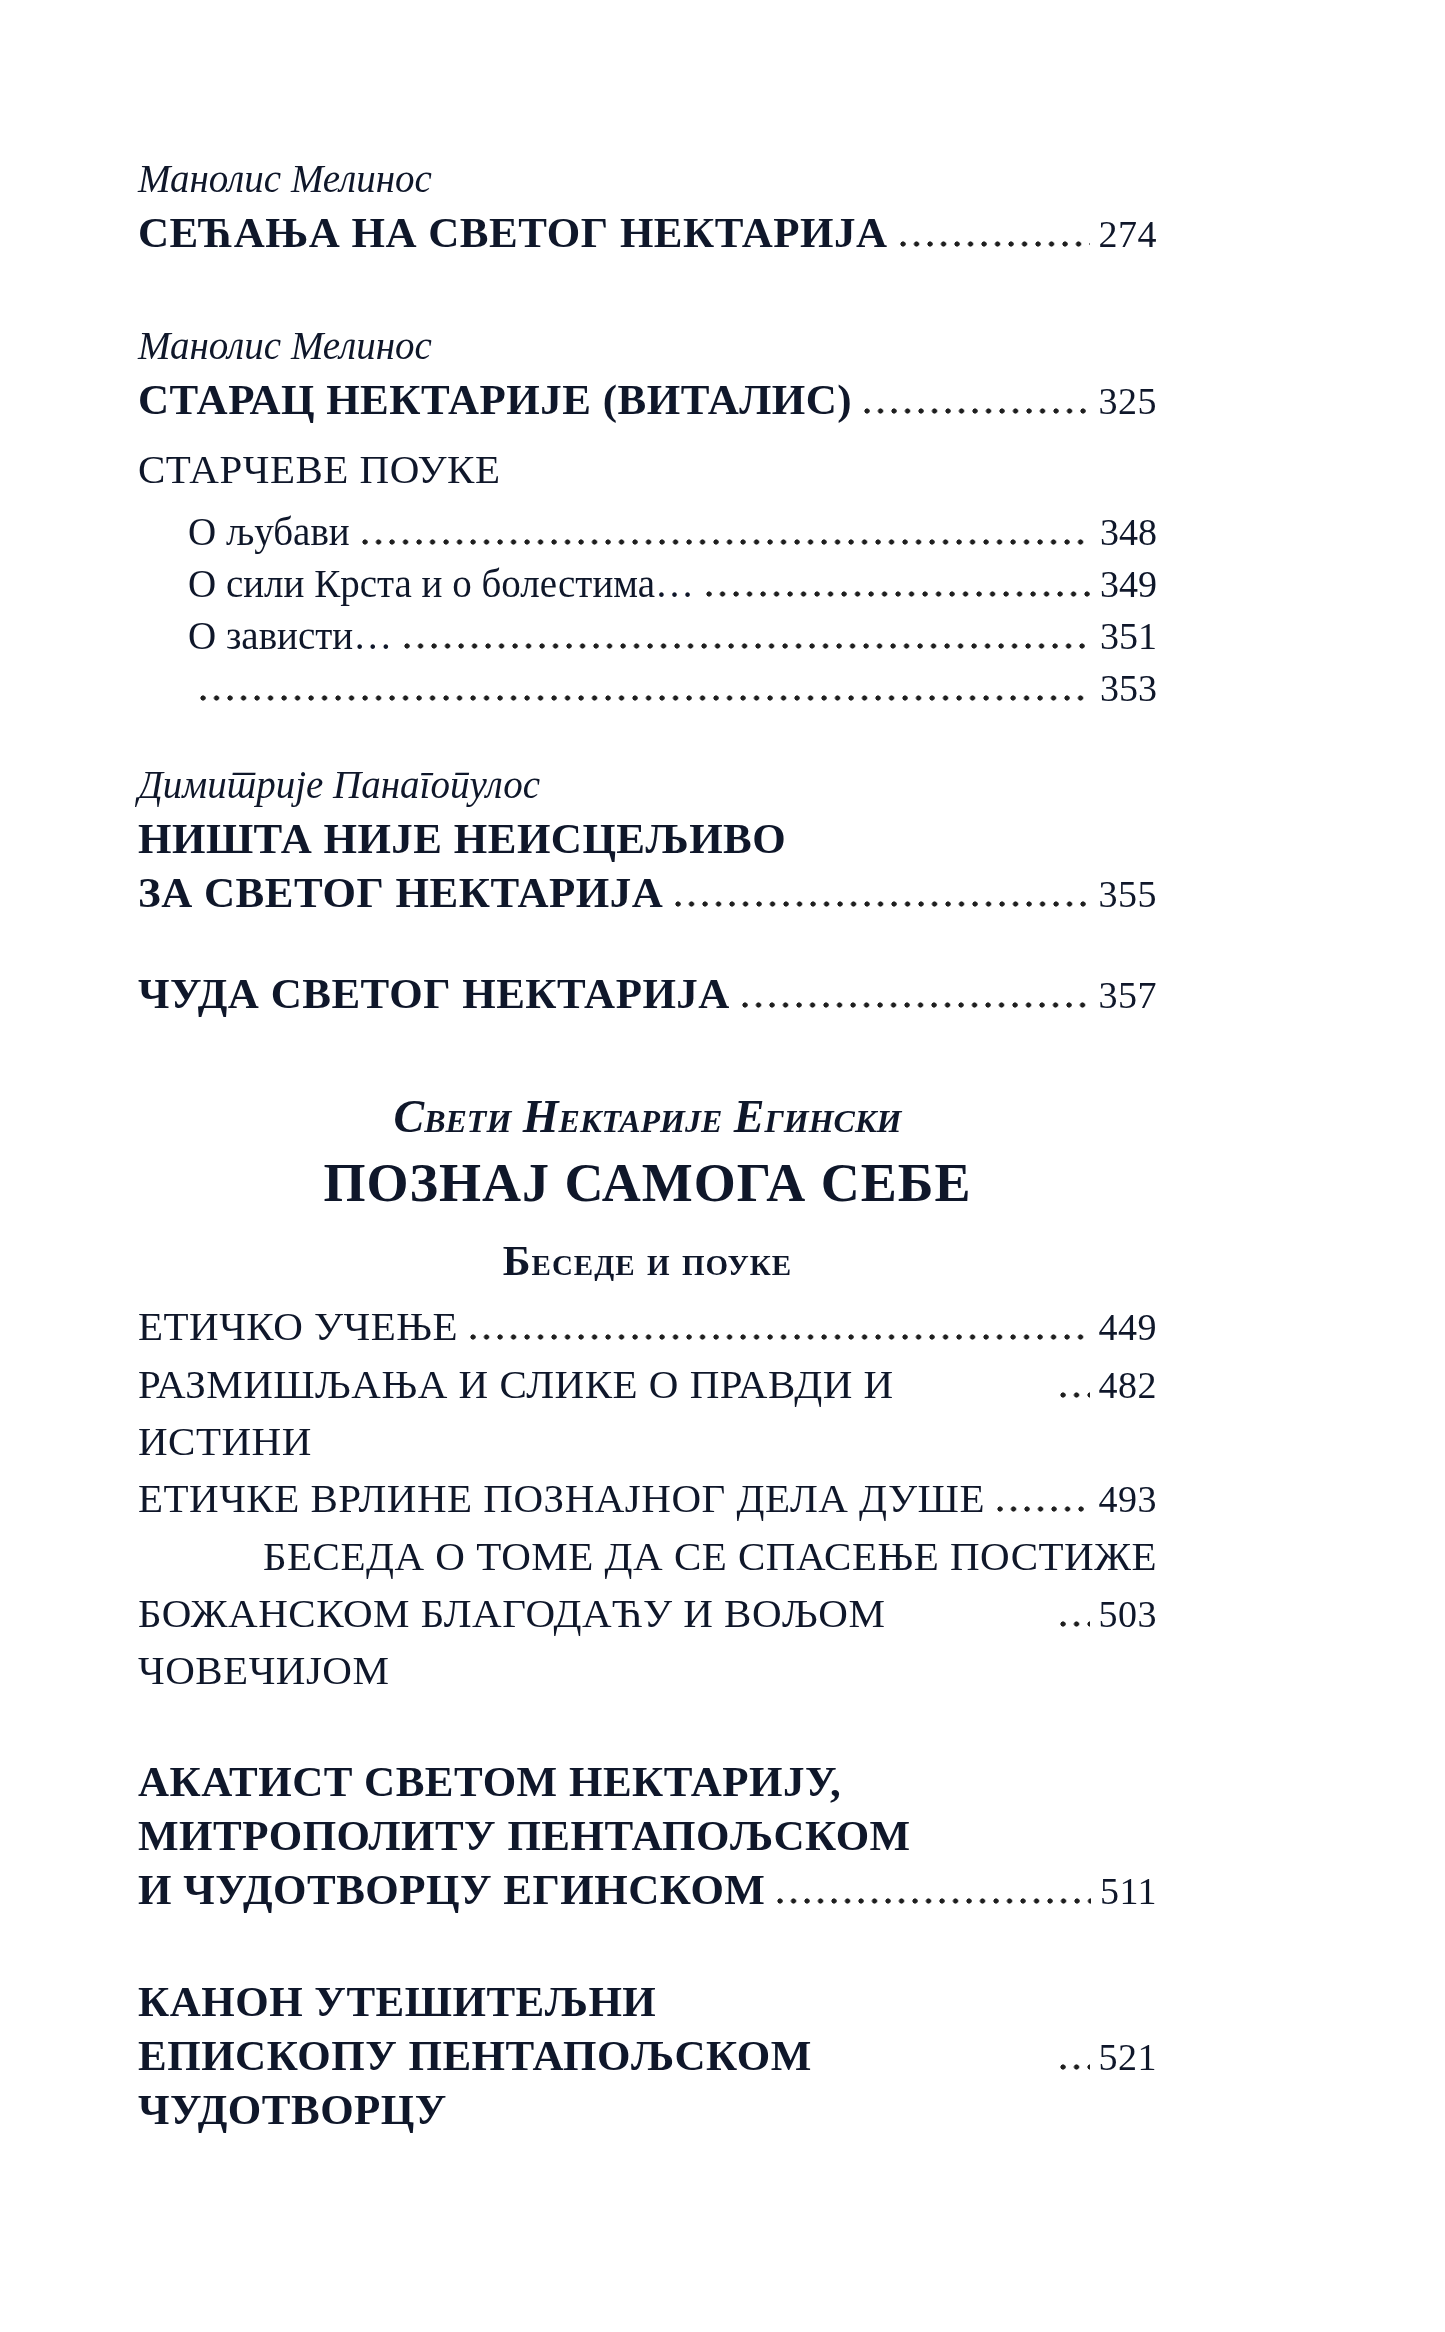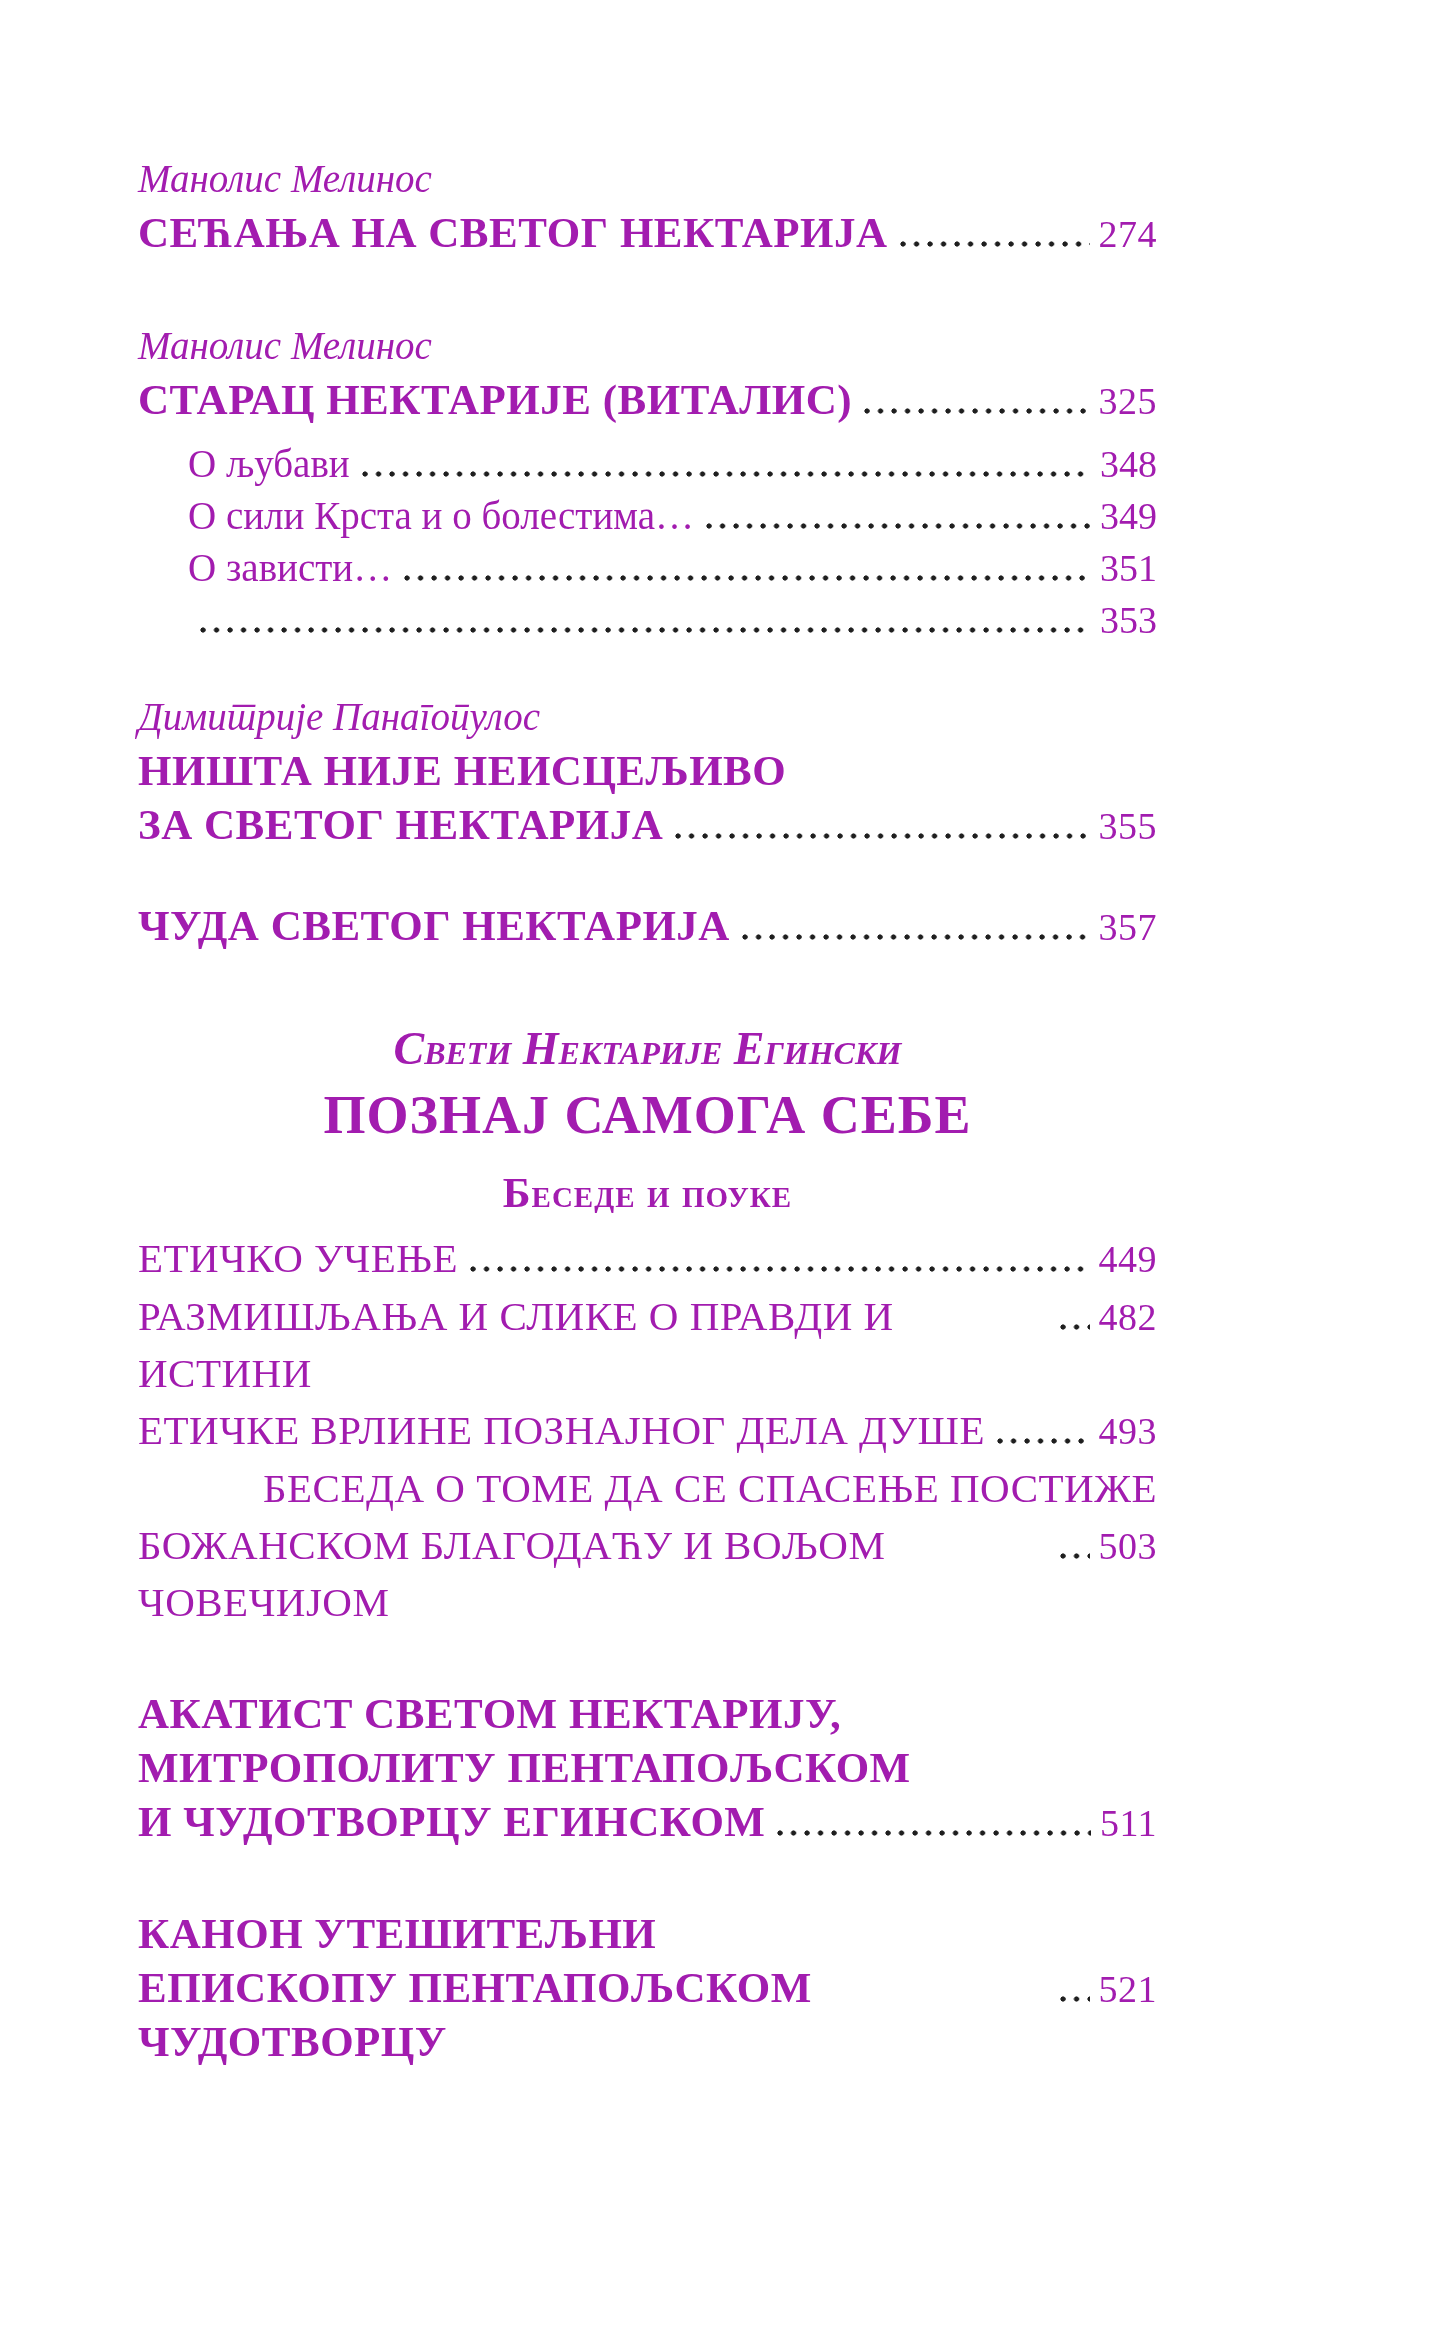--- a/index.html
+++ b/index.html
@@ -9,21 +9,21 @@
     background: #ffffff;
     font-family: "Liberation Serif", "DejaVu Serif", serif;
   }
   .page {
     position: relative;
     width: 1254px;
     height: 2332px;
     box-sizing: border-box;
     padding: 152px 97px 0 138px;
     background: #ffffff;
-    color: #a21caf;
+    color: #0f172a;
     overflow: hidden;
   }
   .row { display: flex; align-items: baseline; }
 
   .author {
     font-style: italic;
     font-size: 39px;
     line-height: 54px;
   }
   .title {
@@ -121,20 +121,23 @@
   <div class="row author g58">
     <span>Манолис Мелинос</span>
   </div>
 
   <div class="row title">
     <span>СТАРАЦ НЕКТАРИЈЕ (ВИТАЛИС)</span>
     <span class="leader"></span>
     <span class="pagenum">325</span>
   </div>
 
+  <div class="row subheading g14">
+    <span>СТАРЧЕВЕ ПОУКЕ</span>
+  </div>
 
   <div class="row sub g10">
     <span>О љубави</span>
     <span class="leader"></span>
     <span class="pagenum">348</span>
   </div>
   <div class="row sub">
     <span>О сили Крста и о болестима…</span>
     <span class="leader"></span>
     <span class="pagenum">349</span>

